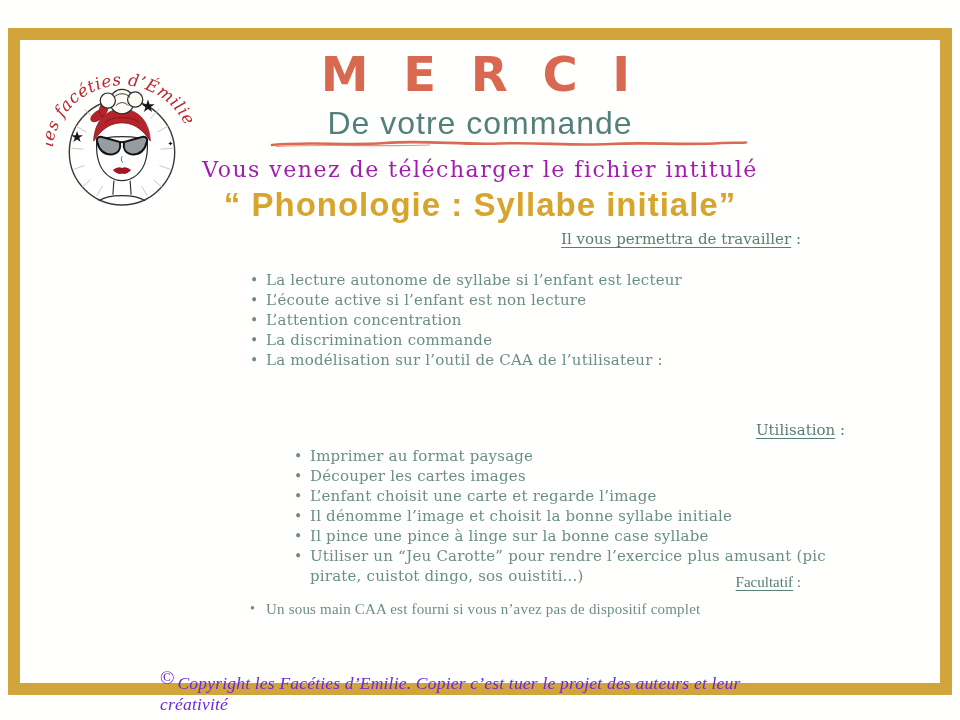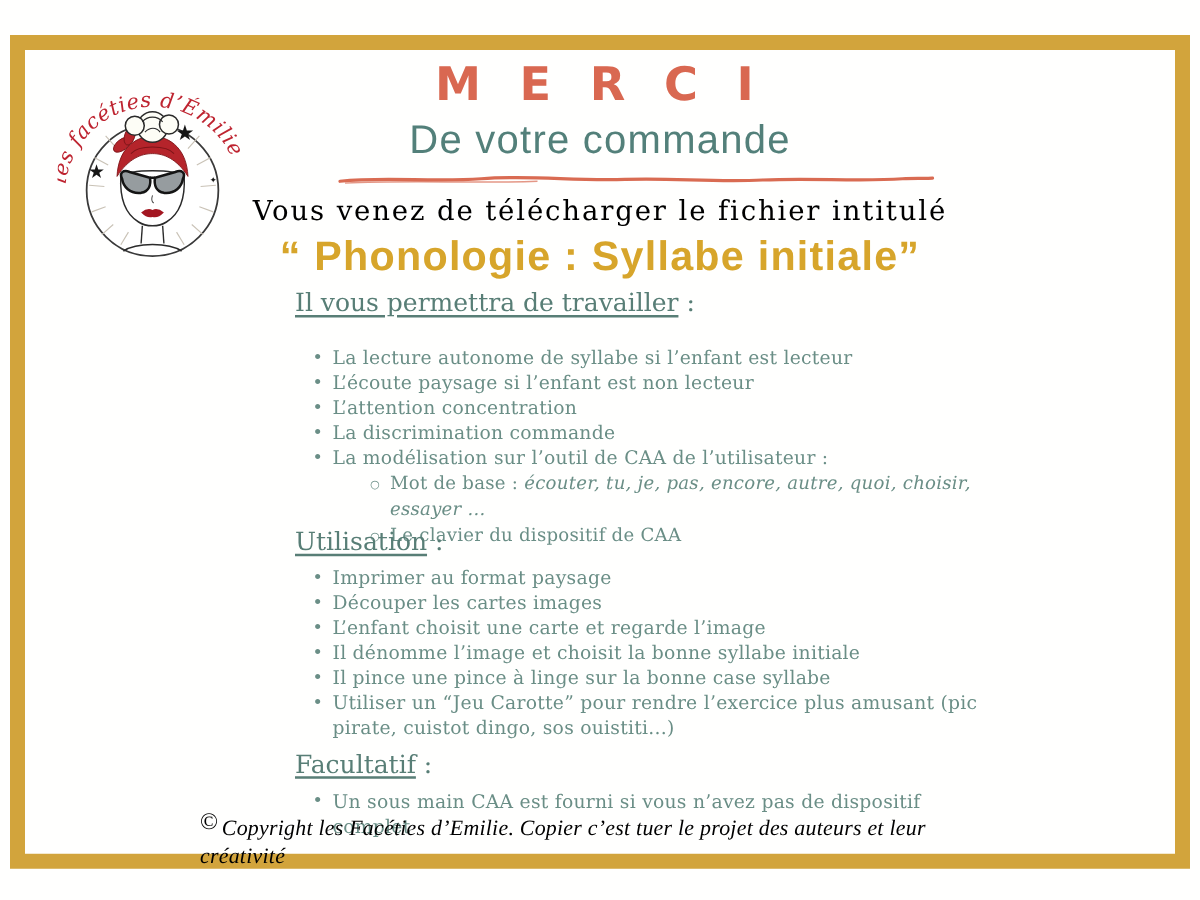--- a/index.html
+++ b/index.html
@@ -9,61 +9,61 @@
   }
   .page{position:absolute;inset:0;background:#fffffe;}
   .gold-frame{
     position:absolute;top:28px;left:8px;right:8px;bottom:25px;
     border:12px solid #D2A43C;background:transparent;pointer-events:none;
   }
   .logo{position:absolute;left:46px;top:56px;width:152px;height:152px;}
   .header{position:absolute;left:230px;top:48px;width:500px;text-align:center;}
   .merci{
     font-family:"DejaVu Sans", sans-serif;font-weight:bold;
-    font-size:37px;letter-spacing:9px;color:#D96851;line-height:1.1;
+    font-size:48px;letter-spacing:9px;color:#D96851;line-height:1.1;
   }
   .subtitle{
     font-family:"Liberation Sans", sans-serif;font-size:32px;
     color:#53807A;margin-top:4px;letter-spacing:1px;
   }
   .squiggle{position:absolute;left:270px;top:137px;width:478px;height:12px;}
   .intro{position:absolute;left:140px;top:157px;width:680px;text-align:center;}
   .intro-line{
-    font-family:"DejaVu Serif", serif;color:#000000;font-size:22px;
+    font-family:"DejaVu Serif", serif;color:#a21caf;font-size:22px;
     letter-spacing:1.5px;
   }
   .file-title{
     font-family:Liberation Sans, sans-serif;font-weight:bold;color:#D7A52B;
     font-size:33px;letter-spacing:1px;margin-top:4px;white-space:nowrap;
   }
   .content{position:absolute;left:236px;width:565px;color:#6A8E86;}
   .sec1{top:230px;}
   .sec2{top:421px;}
-  .sec3{top:599px;}
-  .sec-heading{font-size:20px;color:#587E76;margin:0;}
+  .sec3{top:574px;font-family:Liberation Serif, serif;}
+  .sec-heading{font-size:15px;color:#587E76;margin:0;text-align:right;}
   .sec-heading .hd{text-decoration:underline;text-underline-offset:3px;}
   .sec1 ul.main{margin-top:22px;}
   .sec2 ul.main{margin-top:7px;}
   .sec3 ul.main{margin-top:8px;}
   ul.main{list-style:none;margin:0;padding:0 0 0 14px;}
   ul.main > li{
     font-size:15px;line-height:20px;position:relative;padding-left:16px;
     letter-spacing:0.2px;
   }
   ul.main > li::before{
     content:"•";position:absolute;left:0;top:0;color:#6A8E86;font-size:14px;
   }
   ul.sub{list-style:none;margin:1px 0 0 0;padding:0 0 0 30px;}
   ul.sub > li{font-size:14.5px;line-height:21px;position:relative;padding-left:16px;}
   ul.sub > li::before{
     content:"○";position:absolute;left:0;top:1px;color:#6A8E86;font-size:9px;
   }
   ul.sub em{font-style:italic;}
   .footer{
-    position:absolute;left:160px;top:652px;width:620px;color:#000000;
+    position:absolute;left:160px;top:672px;width:620px;color:#6d28d9;
     font-family:"Liberation Serif", serif;
   }
   .copy-symbol{
     font-size:19px;font-style:normal;position:relative;top:-5px;margin-right:3px;
   }
   .copy-text{font-size:17.5px;font-style:italic;letter-spacing:0.2px;}
 </style>
 </head>
 <body>
 
@@ -155,47 +155,41 @@
   <div class="content sec1" style="position:absolute;">
     <p class="sec-heading"><span class="hd">Il vous permettra de travailler</span><span> :</span></p>
     <ul class="main">
 
         <li>
           <span>La lecture autonome de syllabe si l’enfant est lecteur</span>
           
         </li>
 
         <li>
-          <span>L’écoute paysage si l’enfant est non lecteur</span>
+          <span>L’écoute active si l’enfant est non lecture</span>
           
         </li>
 
         <li>
           <span>L’attention concentration</span>
           
         </li>
 
         <li>
           <span>La discrimination commande</span>
           
         </li>
 
         <li>
           <span>La modélisation sur l’outil de CAA de l’utilisateur :</span>
-          <ul class="sub">
-
-              <li><span>Mot de base : </span><em>écouter, tu, je, pas, encore, autre, quoi, choisir, essayer ...</em></li>
-
-              <li><span>Le clavier du dispositif de CAA</span><em></em></li>
-            </ul>
         </li>
       </ul>
   </div>
 
-  <div class="content sec2" style="position:absolute;">
+  <div class="content sec2" style="position:absolute;margin-left:44px;">
     <p class="sec-heading"><span class="hd">Utilisation</span><span>  :</span></p>
     <ul class="main">
 
         <li>
           <span>Imprimer au format paysage</span>
           
         </li>
 
         <li>
           <span>Découper les cartes images</span>

